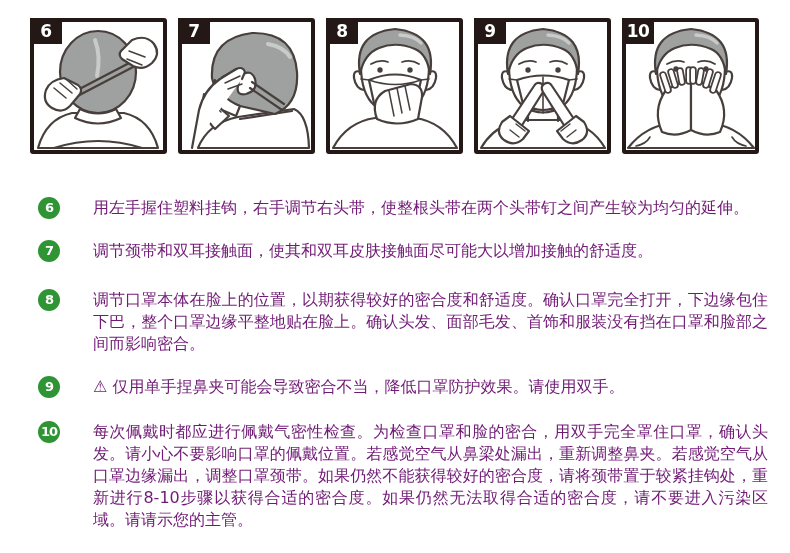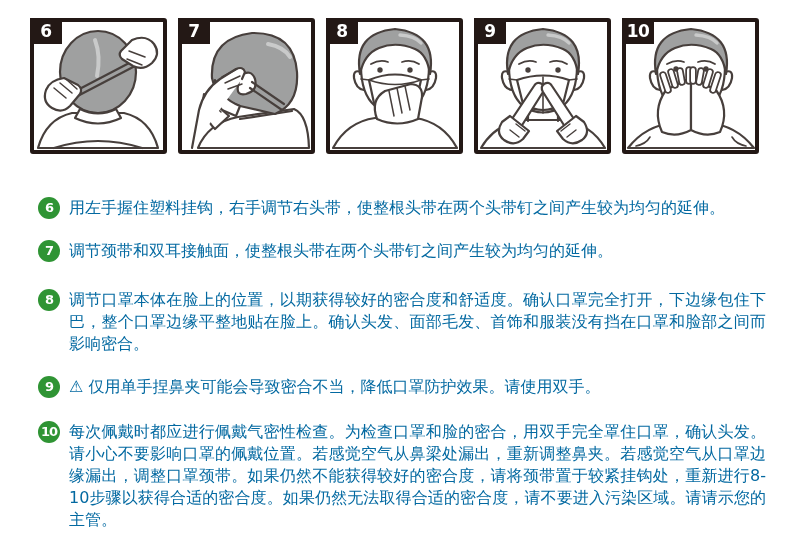--- a/index.html
+++ b/index.html
@@ -30,22 +30,23 @@
   .step { display: flex; align-items: flex-start; margin-bottom: 21px; }
   .step.gap-lg { margin-bottom: 27px; }
   .step.gap-md { margin-bottom: 23px; }
   .badge {
     flex: 0 0 22px; width: 22px; height: 22px; border-radius: 50%;
     background: #2f9434; color: #ffffff;
     font-size: 13px; font-weight: bold; line-height: 22px; text-align: center;
     margin-right: 9px; letter-spacing: -1px;
   }
   .stext {
-    width: 697px; font-size: 16px; line-height: 22px; color: #0369a1;
+    width: 697px; font-size: 16px; line-height: 22px; color: #701a75;
     text-align: justify;
+    margin-left: 24px;
   }
   .warnline { display: block; }
 </style>
 </head>
 <body>
 
 <div class="page">
 
   <div class="panels">
 
@@ -176,21 +177,21 @@
 
   <div class="steps">
 
     <div class="step">
       <div class="badge">6</div>
       <div class="stext">用左手握住塑料挂钩，右手调节右头带，使整根头带在两个头带钉之间产生较为均匀的延伸。</div>
     </div>
 
     <div class="step gap-lg">
       <div class="badge">7</div>
-      <div class="stext">调节颈带和双耳接触面，使整根头带在两个头带钉之间产生较为均匀的延伸。</div>
+      <div class="stext">调节颈带和双耳接触面，使其和双耳皮肤接触面尽可能大以增加接触的舒适度。</div>
     </div>
 
     <div class="step">
       <div class="badge">8</div>
       <div class="stext">调节口罩本体在脸上的位置，以期获得较好的密合度和舒适度。确认口罩完全打开，下边缘包住下巴，整个口罩边缘平整地贴在脸上。确认头发、面部毛发、首饰和服装没有挡在口罩和脸部之间而影响密合。</div>
     </div>
 
     <div class="step gap-md">
       <div class="badge">9</div>
       <div class="stext">

